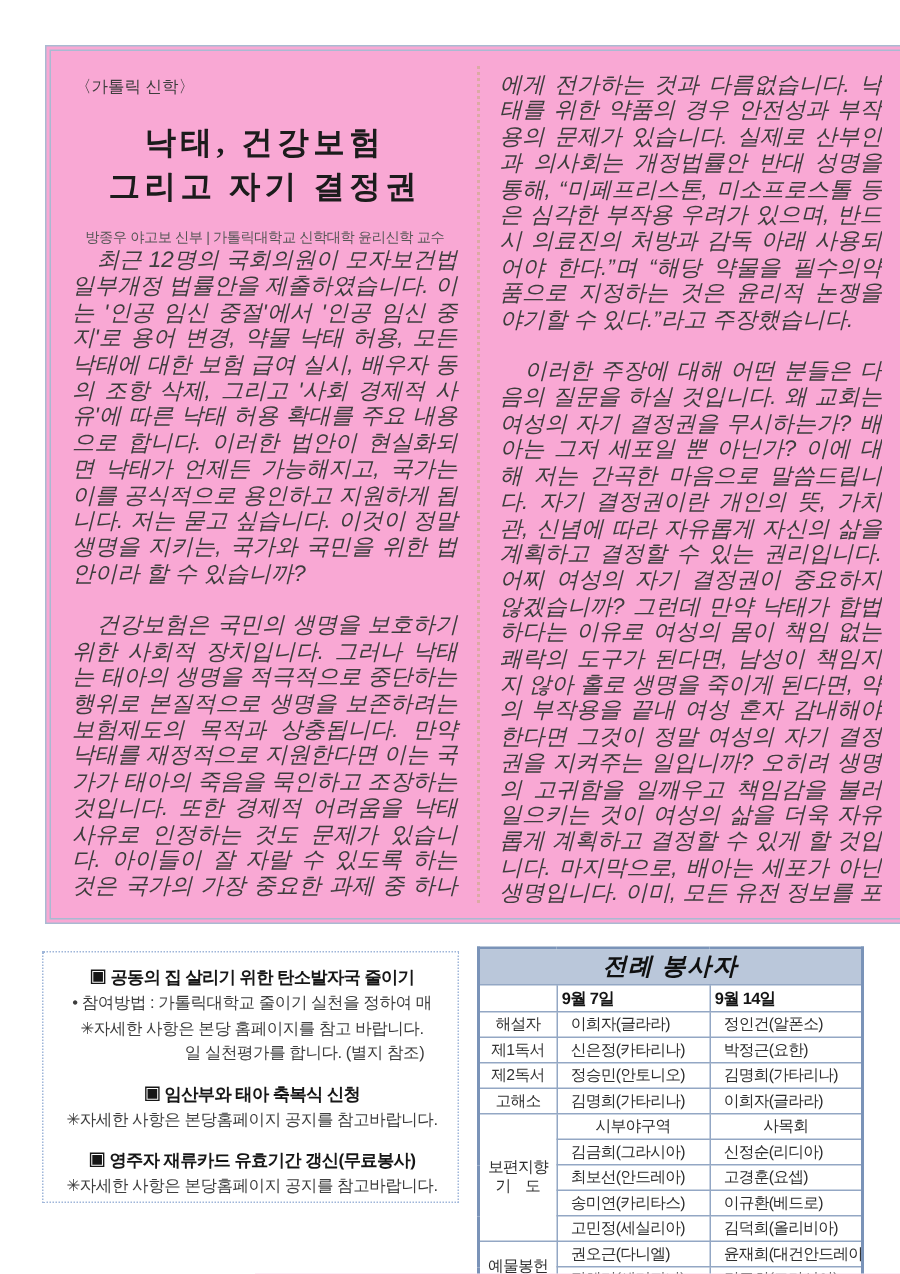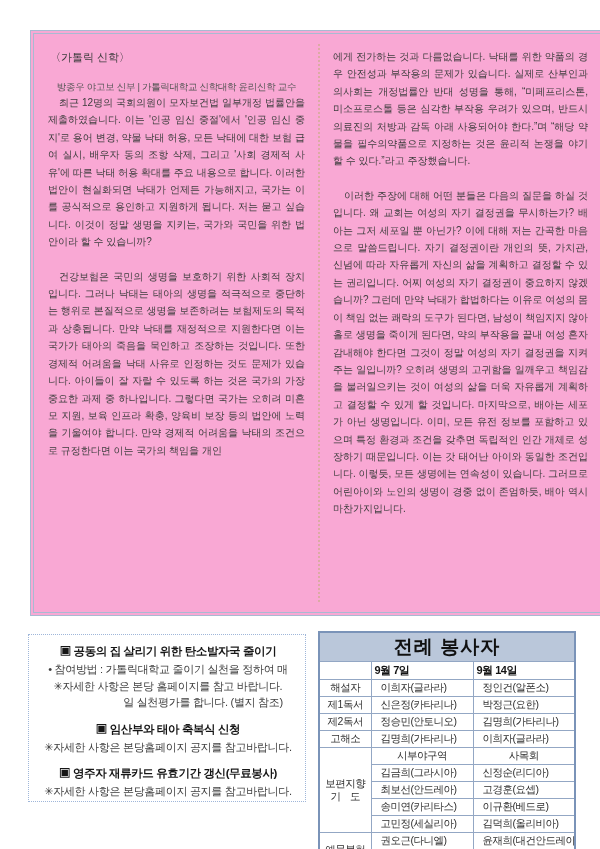--- a/index.html
+++ b/index.html
@@ -25,21 +25,21 @@
   .article-category { font-size:11px; color:#3d3d3d; margin:6px 0 16px 2px; }
   .article-title {
     text-align:center; font-family:"Liberation Serif", serif;
     font-weight:bold; font-size:21px; line-height:29px;
     letter-spacing:3px; color:#1c1c1c; margin-bottom:13px;
   }
   .article-byline {
     text-align:center; font-size:9.5px; color:#565656;
     letter-spacing:-0.3px; white-space:nowrap;
   }
-  .body-text { font-size:10px; line-height:17.4px; text-align:justify; word-break:break-all; }
+  .body-text { font-size:15px; line-height:17.4px; text-align:justify; word-break:break-all;font-style:italic; }
   .para { margin-bottom:17px; }
   .para:last-child { margin-bottom:11px; }
   .para.indent { text-indent:1.1em; }
   .col-right .body-text { margin-top:4px; }
 
   
   .notices-box {
     position:absolute; left:28px; top:634px; width:278px; height:168px;
     border:1px dotted #9fb6d9; padding:9px 10px 6px 12px; overflow:hidden;
   }
@@ -50,41 +50,45 @@
   .notice-line { font-size:11px; line-height:16.5px; letter-spacing:-0.3px; white-space:nowrap; }
   .notice-line.cont { padding-left:70px; }
 
   
   .schedule { position:absolute; left:318px; top:631px; width:258px; }
   table { border-collapse:collapse; width:100%; table-layout:fixed; }
   td, th { border:1px solid #93a7c4; font-size:10.5px; color:#2e2e2e;
     padding:1px 3px; height:13.4px; letter-spacing:-0.5px; overflow:hidden; white-space:nowrap; }
   .schedule table { border:2px solid #7a93b8; }
   th.table-title {
-    background:#bac7da; font-size:19px; font-weight:bold; color:#101010;
-    text-align:center; height:22px; letter-spacing:1px;
+    background:#bac7da; font-size:16px; font-weight:bold; color:#101010;
+    text-align:center; height:22px; letter-spacing:1px;font-style:italic;
   }
   td.date-head { font-weight:bold; text-align:left; font-size:11px; color:#141414; height:16px; }
   td.role { text-align:center; color:#333; }
   td.name { text-align:left; padding-left:9px; }
   td.group { text-align:center; }
   td.role-span { text-align:center; line-height:13px; }
   td.role-span .spread { white-space:pre; }
   col.c-role { width:52px; }
 
   .static { cursor:default; }
 </style>
 </head>
 <body>
 
 <div class="article-box static">
   <div class="columns">
 
     <div class="col col-left">
       <div class="article-category">〈가톨릭 신학〉</div>
+      <div class="article-title">
+        <div>낙태, 건강보험</div>
+        <div>그리고 자기 결정권</div>
+      </div>
       <div class="article-byline">방종우 야고보 신부 | 가톨릭대학교 신학대학 윤리신학 교수</div>
       <div class="body-text">
         <p class="para indent">최근 12명의 국회의원이 모자보건법 일부개정 법률안을 제출하였습니다. 이는 '인공 임신 중절'에서 '인공 임신 중지'로 용어 변경, 약물 낙태 허용, 모든 낙태에 대한 보험 급여 실시, 배우자 동의 조항 삭제, 그리고 '사회 경제적 사유'에 따른 낙태 허용 확대를 주요 내용으로 합니다. 이러한 법안이 현실화되면 낙태가 언제든 가능해지고, 국가는 이를 공식적으로 용인하고 지원하게 됩니다. 저는 묻고 싶습니다. 이것이 정말 생명을 지키는, 국가와 국민을 위한 법안이라 할 수 있습니까?</p>
         <p class="para indent">건강보험은 국민의 생명을 보호하기 위한 사회적 장치입니다. 그러나 낙태는 태아의 생명을 적극적으로 중단하는 행위로 본질적으로 생명을 보존하려는 보험제도의 목적과 상충됩니다. 만약 낙태를 재정적으로 지원한다면 이는 국가가 태아의 죽음을 묵인하고 조장하는 것입니다. 또한 경제적 어려움을 낙태 사유로 인정하는 것도 문제가 있습니다. 아이들이 잘 자랄 수 있도록 하는 것은 국가의 가장 중요한 과제 중 하나입니다. 그렇다면 국가는 오히려 미혼모 지원, 보육 인프라 확충, 양육비 보장 등의 법안에 노력을 기울여야 합니다. 만약 경제적 어려움을 낙태의 조건으로 규정한다면 이는 국가의 책임을 개인</p>
       </div>
     </div>
 
     <div class="col col-right">
       <div class="body-text">
         <p class="para">에게 전가하는 것과 다름없습니다. 낙태를 위한 약품의 경우 안전성과 부작용의 문제가 있습니다. 실제로 산부인과 의사회는 개정법률안 반대 성명을 통해, “미페프리스톤, 미소프로스톨 등은 심각한 부작용 우려가 있으며, 반드시 의료진의 처방과 감독 아래 사용되어야 한다.”며 “해당 약물을 필수의약품으로 지정하는 것은 윤리적 논쟁을 야기할 수 있다.”라고 주장했습니다.</p>

